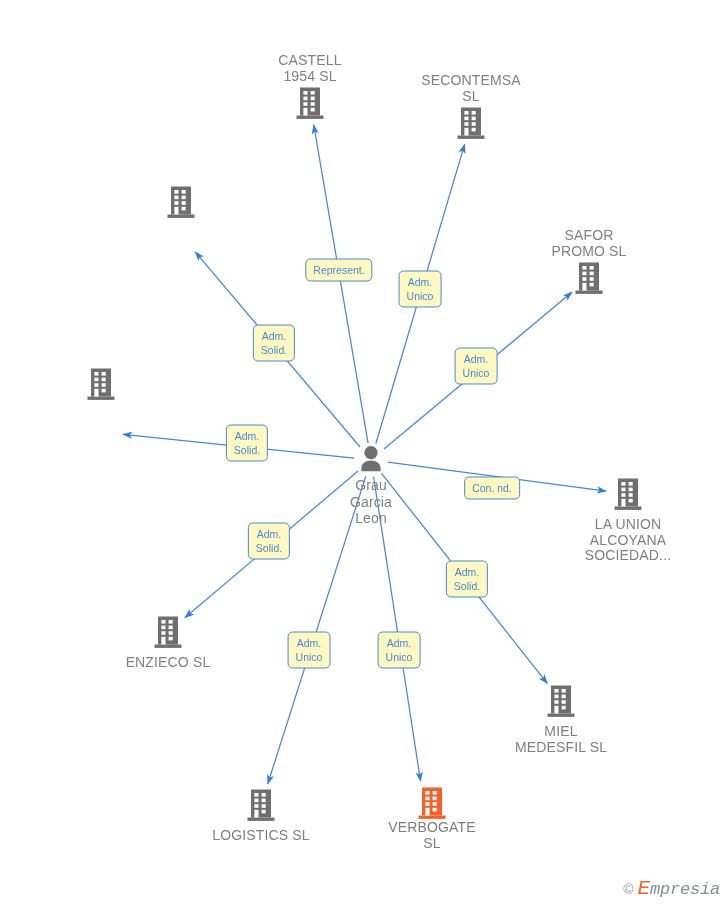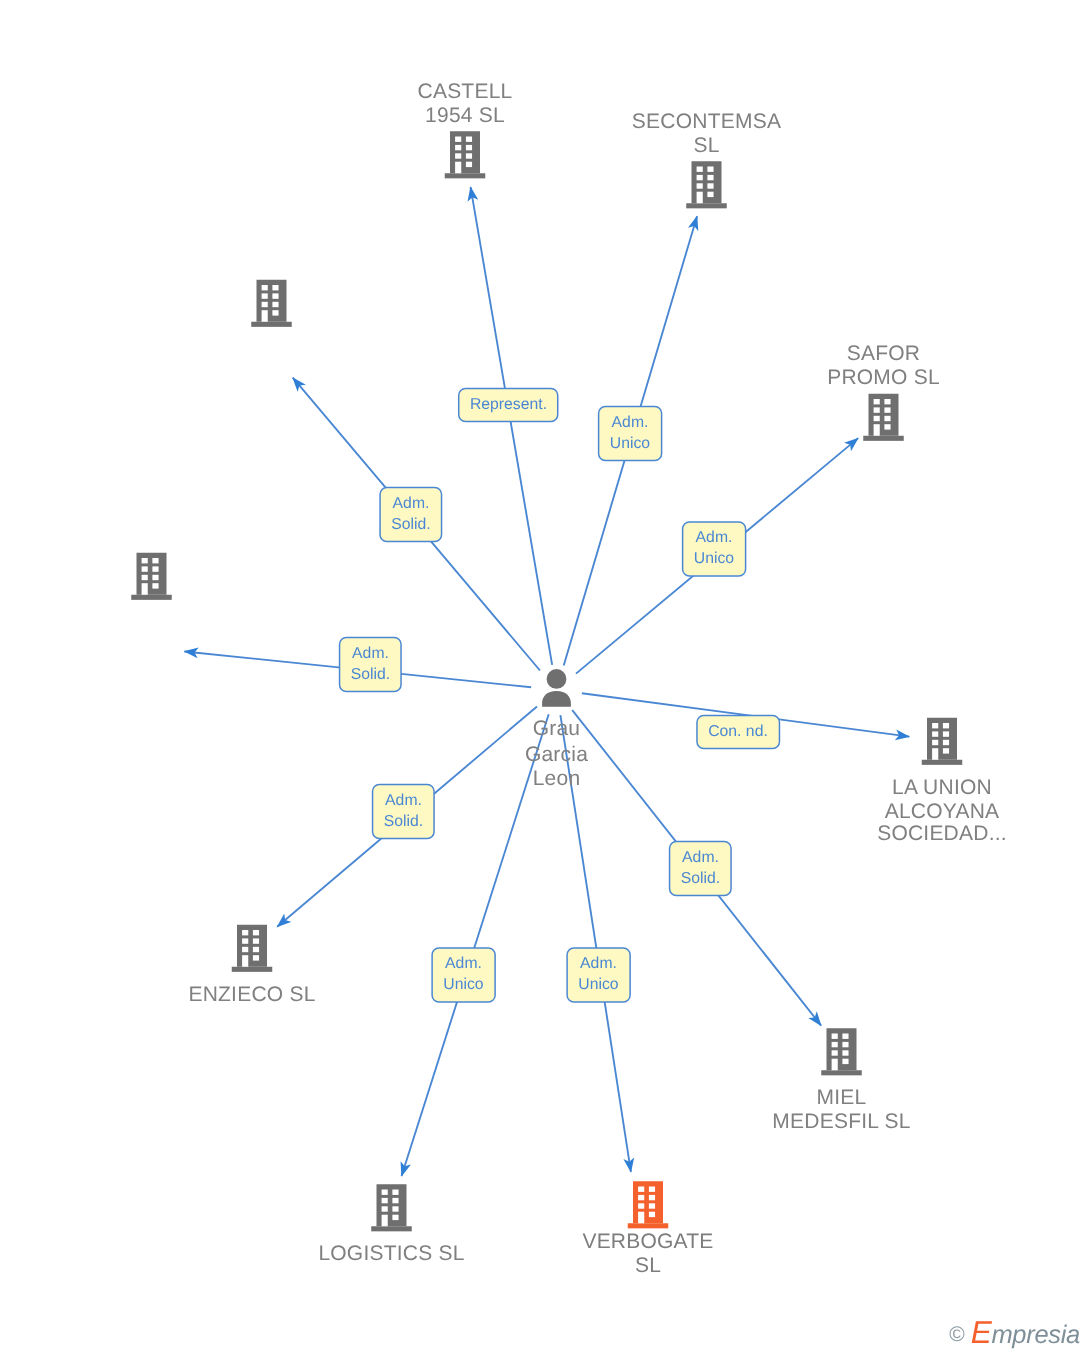--- a/index.html
+++ b/index.html
@@ -86,21 +86,21 @@
     align-items: center;
     gap: 4px;
     user-select: none;
   }
   .watermark .copy {
     font-size: 14px;
     color: #8a9aa3;
     line-height: 1;
   }
   .watermark .brand {
-    font-family: Liberation Sans, sans-serif;
+    font-family: Liberation Mono, monospace;
     font-style: italic;
     font-size: 17px;
     line-height: 1;
     color: #7f8f99;
     letter-spacing: -0.2px;
   }
   .watermark .brand .cap {
     color: #f4612c;
     font-size: 21px;
   }

